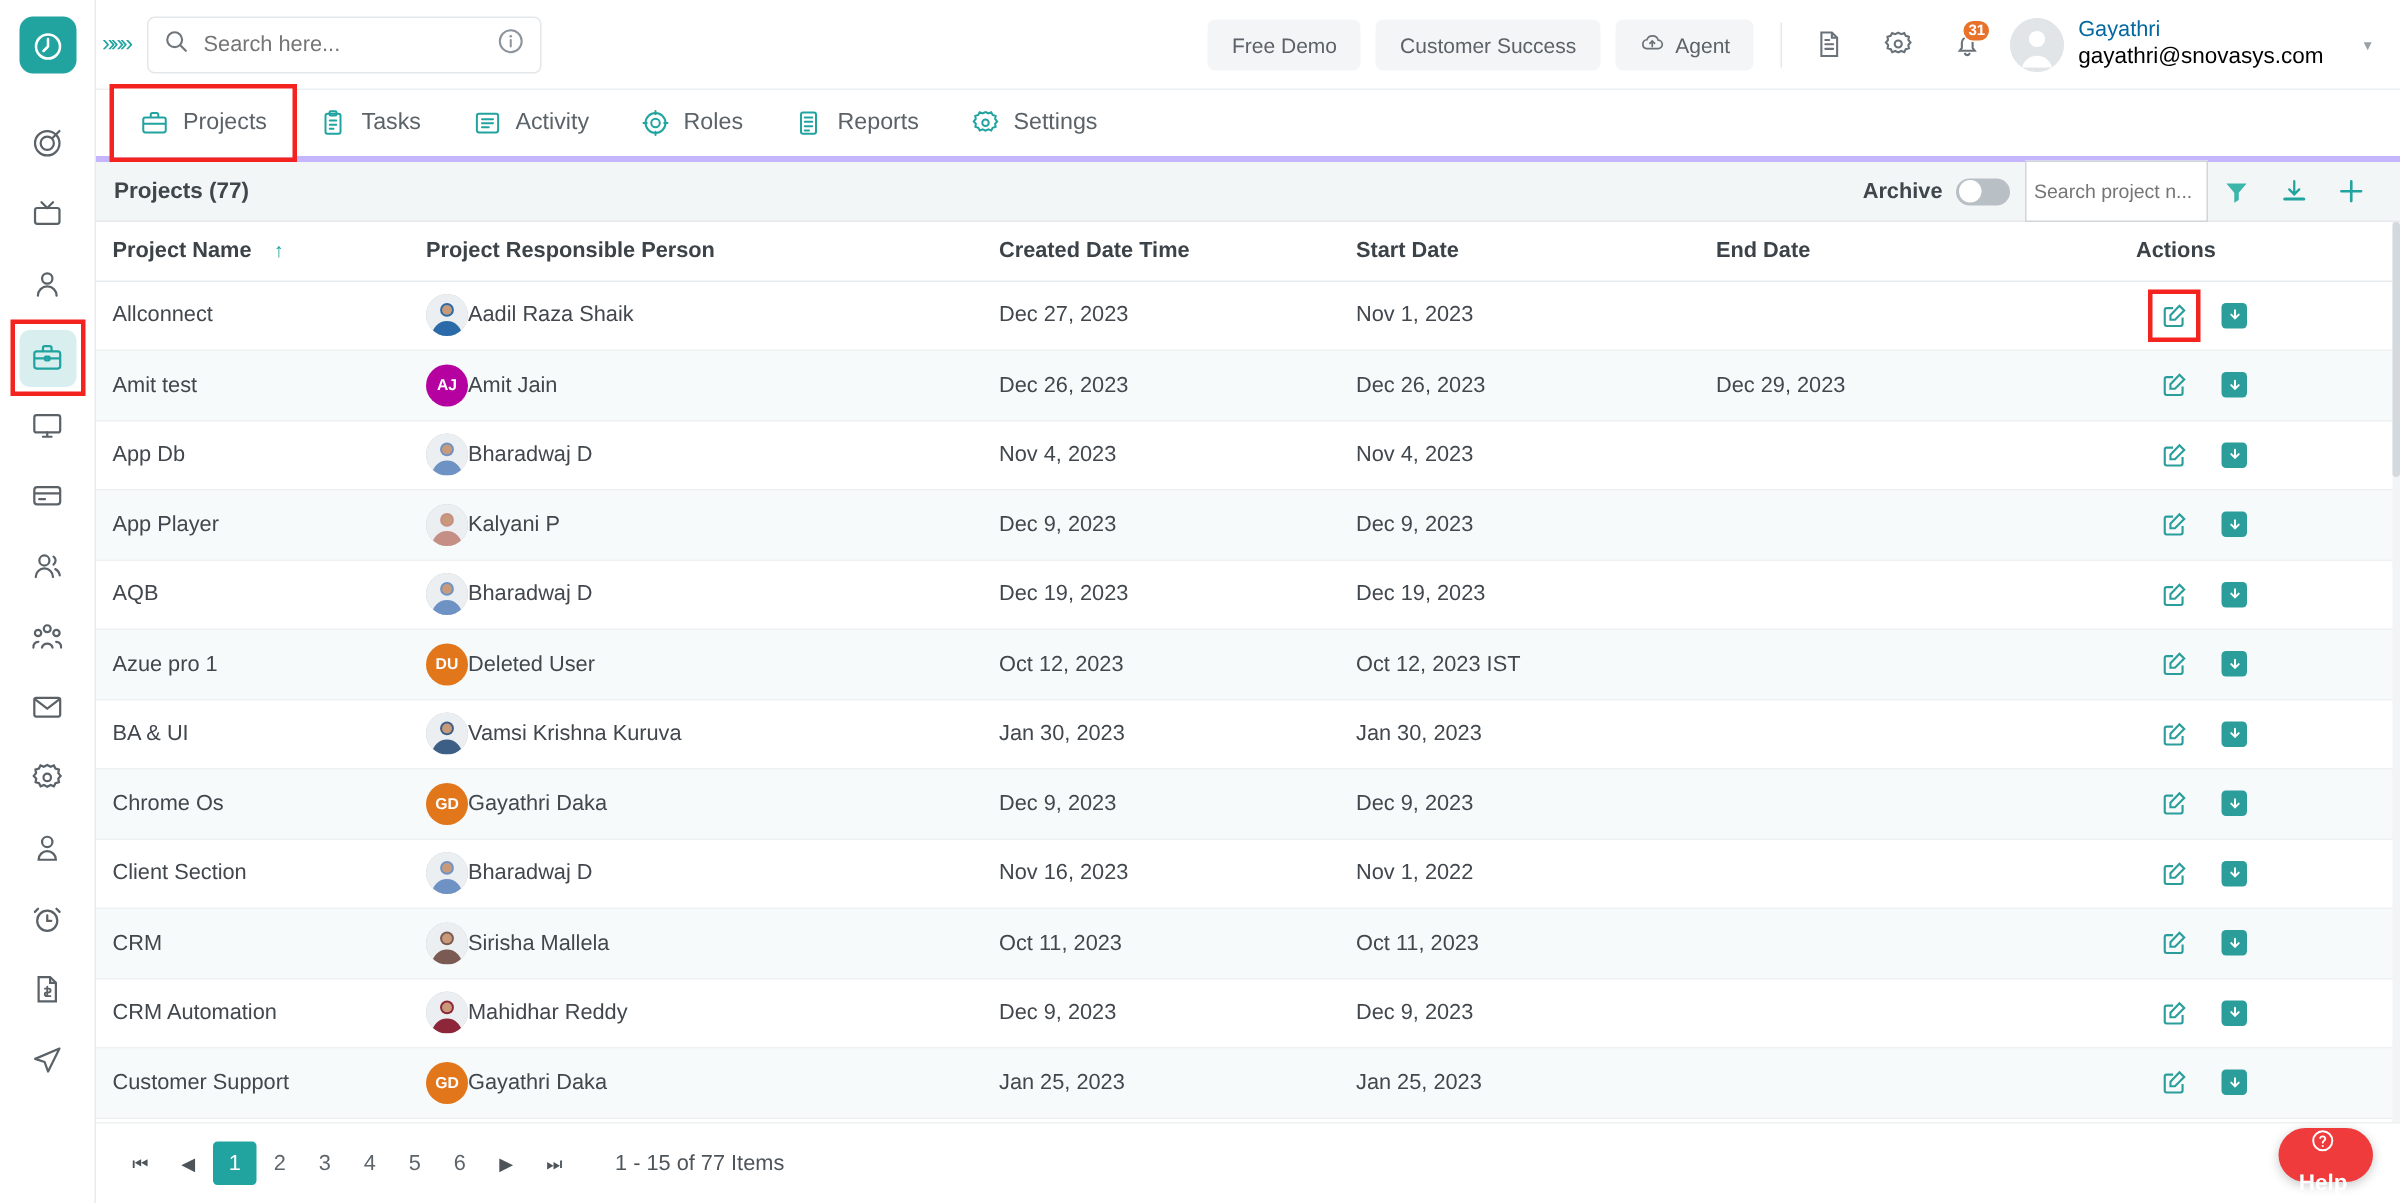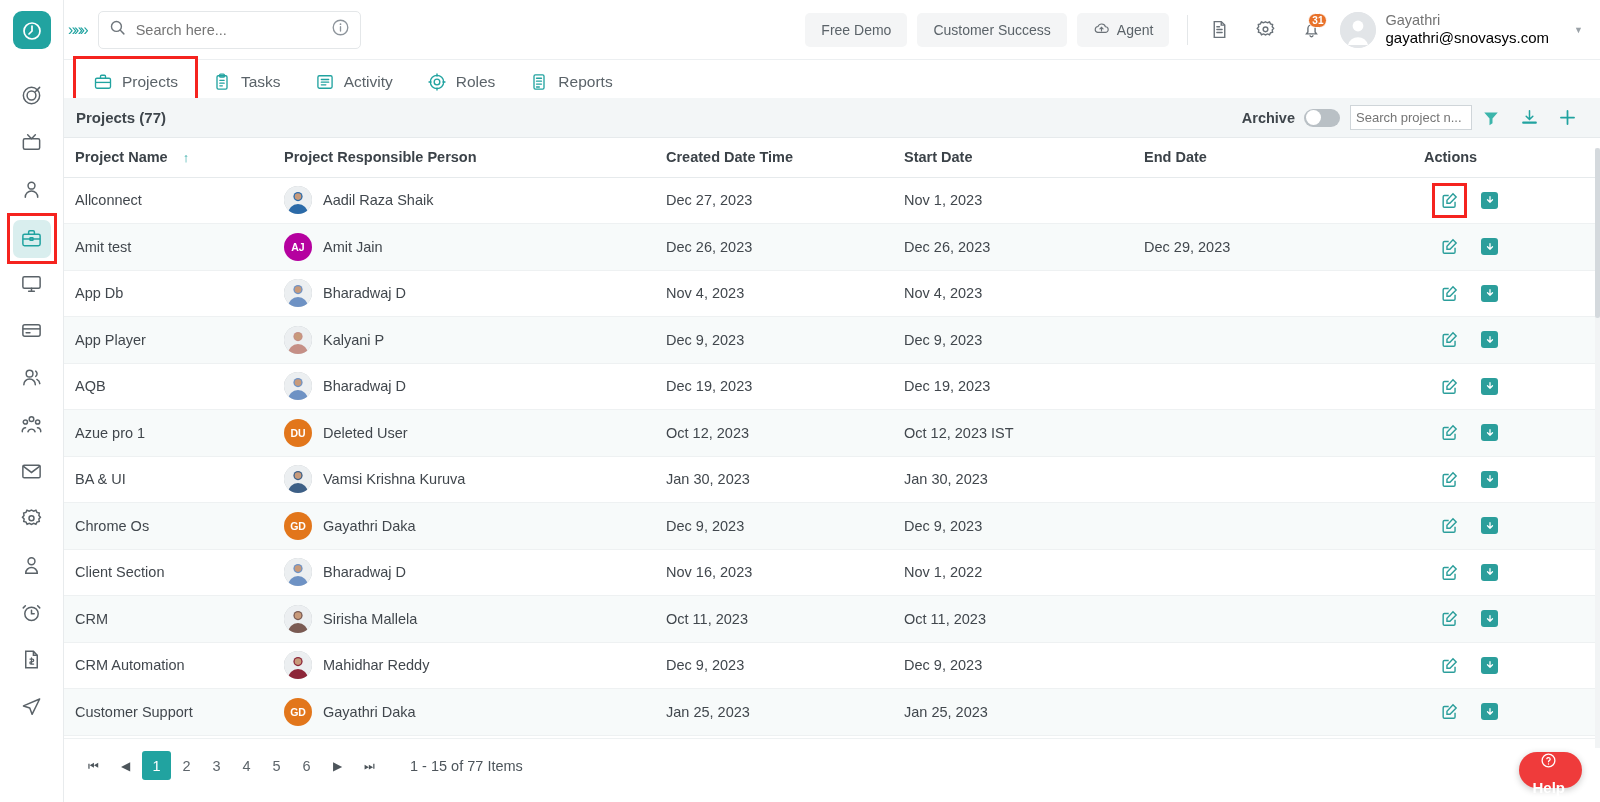--- a/index.html
+++ b/index.html
@@ -66,58 +66,58 @@
     position: absolute; top: 0px; right: 1px; background: #e8722a; color: #fff;
     border-radius: 9px; min-width: 17px; height: 15px; font-size: 10px; font-weight: bold;
     display: flex; align-items: center; justify-content: center; padding: 0 3px;
     border: 1.5px solid #fff;
   }
   #user { display: flex; align-items: center; gap: 9px; margin-left: 6px; cursor: pointer; }
   #avatar-big {
     width: 36px; height: 36px; border-radius: 50%; background: #e2e5e8;
     display: flex; align-items: flex-end; justify-content: center; overflow: hidden;
   }
-  #user-name { font-size: 14.5px; color: #737373; line-height: 1.25; }
+  #user-name { font-size: 14.5px; color: #0369a1; line-height: 1.25; }
   #user-mail { font-size: 15px; color: #000000; line-height: 1.25; }
   #user-caret { color: #9aa1a7; font-size: 9px; margin-left: 16px; }
 
   
   #tabs {
     position: absolute; left: 64px; top: 60px; width: 1536px; height: 48px;
     background: #fff; border-bottom: 4px solid #c4b5fd; display: flex; align-items: center;
     padding-left: 12px;
   }
   .tab {
     display: flex; align-items: center; gap: 9px; height: 46px; padding: 0 17px;
     font-size: 15.5px; color: #5b6369; cursor: pointer; position: relative;
   }
   .tab .ti { color: #21a3a0; display: flex; align-items: center; }
   .tab.active { outline: 3px solid #f5231f; background: #fff; }
 
   
   #card {
-    position: absolute; left: 64px; top: 98px; width: 1536px; height: 694px; background: #fff;
+    position: absolute; left: 64px; top: 108px; width: 1536px; height: 694px; background: #fff;
   }
   #toolbar {
     height: 40px; background: #f3f6f7; display: flex; align-items: center;
     padding: 0 14px 0 12px; border-bottom: 1px solid #e6eaec;
   }
   #proj-count { font-size: 15px; font-weight: bold; color: #3f464c; }
   #toolbar-right { margin-left: auto; display: flex; align-items: center; gap: 0; }
   #archive-label { font-size: 14.5px; font-weight: bold; color: #3f464c; margin-right: 9px; }
   .toggle {
     width: 36px; height: 18px; border-radius: 10px; background: #b9c0c5; position: relative;
     cursor: pointer; margin-right: 10px;
   }
   .toggle .knob {
     position: absolute; left: 1.5px; top: 1.5px; width: 15px; height: 15px;
     border-radius: 50%; background: #fff;
   }
   #proj-search {
-    width: 122px; height: 25px; border: 1px solid #cfd5d9; background: #fff;
+    width: 122px; height: 41px; border: 1px solid #cfd5d9; background: #fff;
     font-size: 13px; color: #8d949b; padding: 0 5px; outline: none;
     font-family: "Liberation Sans", sans-serif;
   }
   .tb-icon {
     width: 38px; height: 30px; display: flex; align-items: center; justify-content: center;
     color: #21a3a0; cursor: pointer;
   }
 
   
   table { width: 100%; border-collapse: collapse; table-layout: fixed; }
@@ -131,21 +131,21 @@
   .c4 { width: 240px; }
   .c5 { width: 280px; }
   .c6 { width: 184px; }
   .sort-arrow { color: #21a3a0; font-size: 13px; padding-left: 11px; }
   tbody td {
     height: 46.5px; font-size: 14.5px; color: #41474d; padding: 0 8px;
     border-bottom: 1px solid #eef1f2; vertical-align: middle;
   }
   tbody tr.alt td { background: #f7fafa; }
   td.c1 { padding-left: 11px; }
-  .person { display: flex; align-items: center; gap: 11px; }
+  .person { display: flex; align-items: center; }
   .av {
     width: 28px; height: 28px; border-radius: 50%; flex: 0 0 28px; overflow: hidden;
     display: flex; align-items: center; justify-content: center;
     font-size: 10.5px; color: #fff; font-weight: bold; background: #c9cdd1;
   }
   .acts { display: flex; align-items: center; gap: 22px; padding-left: 16px; }
   .act-edit {
     width: 19px; height: 19px; display: flex; align-items: center; justify-content: center;
     color: #2b9e9b; cursor: pointer;
   }
@@ -405,20 +405,29 @@
     </div>
     <div class="tab">
       <span class="ti">
         <svg width="20" height="20" viewBox="0 0 24 24" fill="none" stroke="currentColor" stroke-width="1.6">
           <rect x="6" y="3.5" width="12" height="17" rx="1.6"></rect>
           <path d="M9 7.5 h6 M9 11 h6 M9 14.5 h6 M9 18 h3.4" stroke-linecap="round"></path>
         </svg>
       </span>
       <span>Reports</span>
     </div>
+    <div class="tab">
+      <span class="ti">
+        <svg width="20" height="20" viewBox="0 0 24 24" fill="none" stroke="currentColor" stroke-width="1.6">
+          <path d="M12 3.2 l2.3 1.1 2.3-.9 1.1 2.2 2.4.7-.4 2.5 1.6 1.9-1.6 1.9.4 2.5-2.4.7-1.1 2.2-2.3-.9-2.3 1.1-2.3-1.1-2.3.9-1.1-2.2-2.4-.7.4-2.5L2.6 10.7l1.6-1.9-.4-2.5 2.4-.7L7.3 3.4l2.3.9z"></path>
+          <circle cx="12" cy="11.8" r="2.6"></circle>
+        </svg>
+      </span>
+      <span>Settings</span>
+    </div>
   </div>
 
 <div id="card">
 
   <div id="toolbar">
     <div id="proj-count">Projects (77)</div>
     <div id="toolbar-right">
       <span id="archive-label">Archive</span>
       <div class="toggle">
         <div class="knob"></div>

